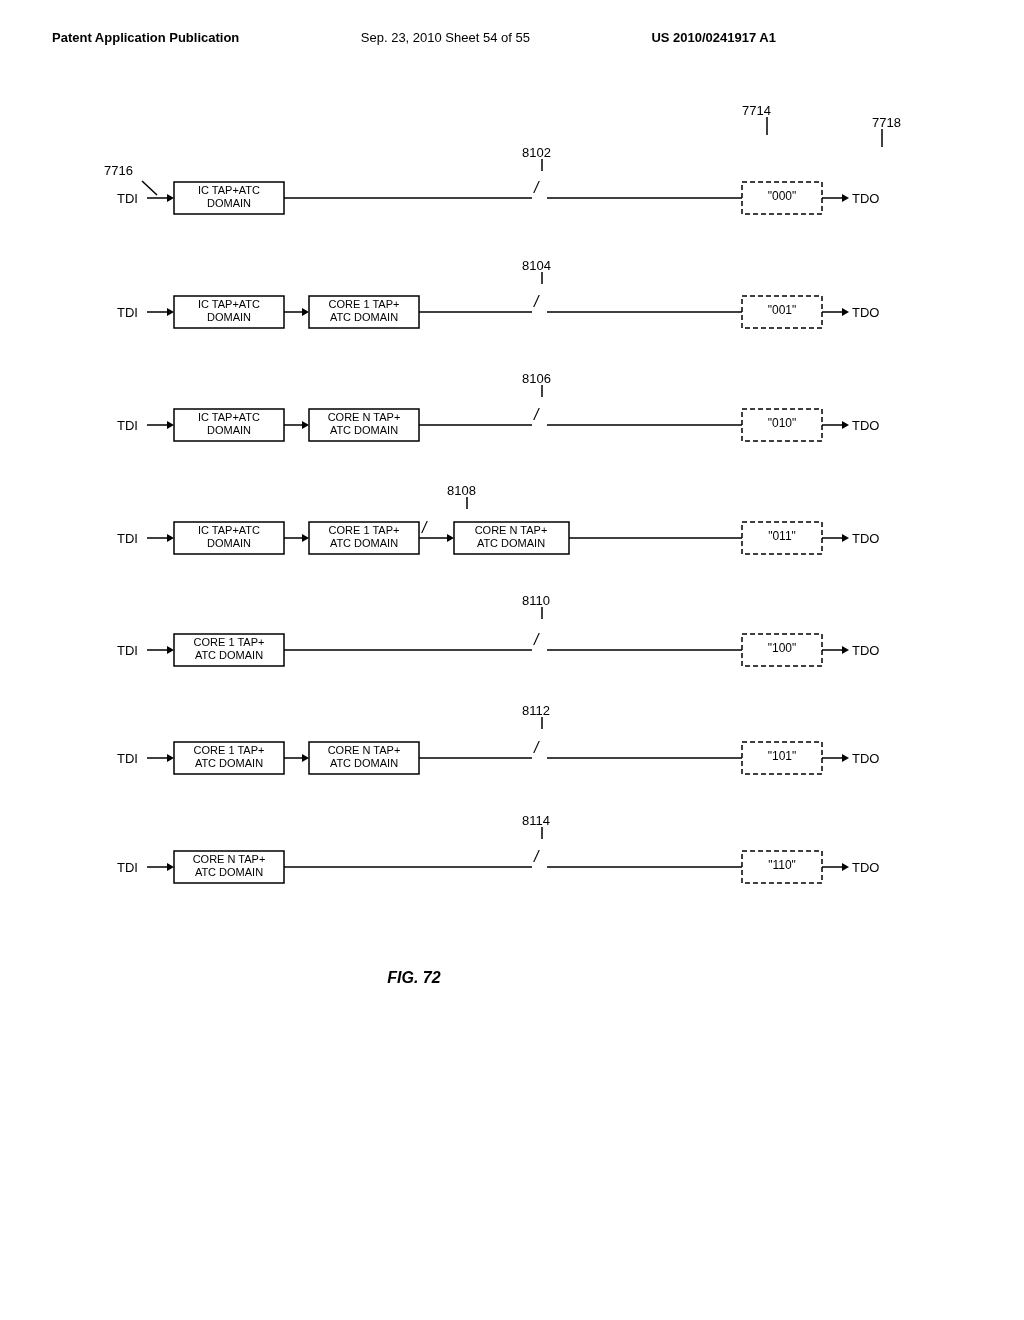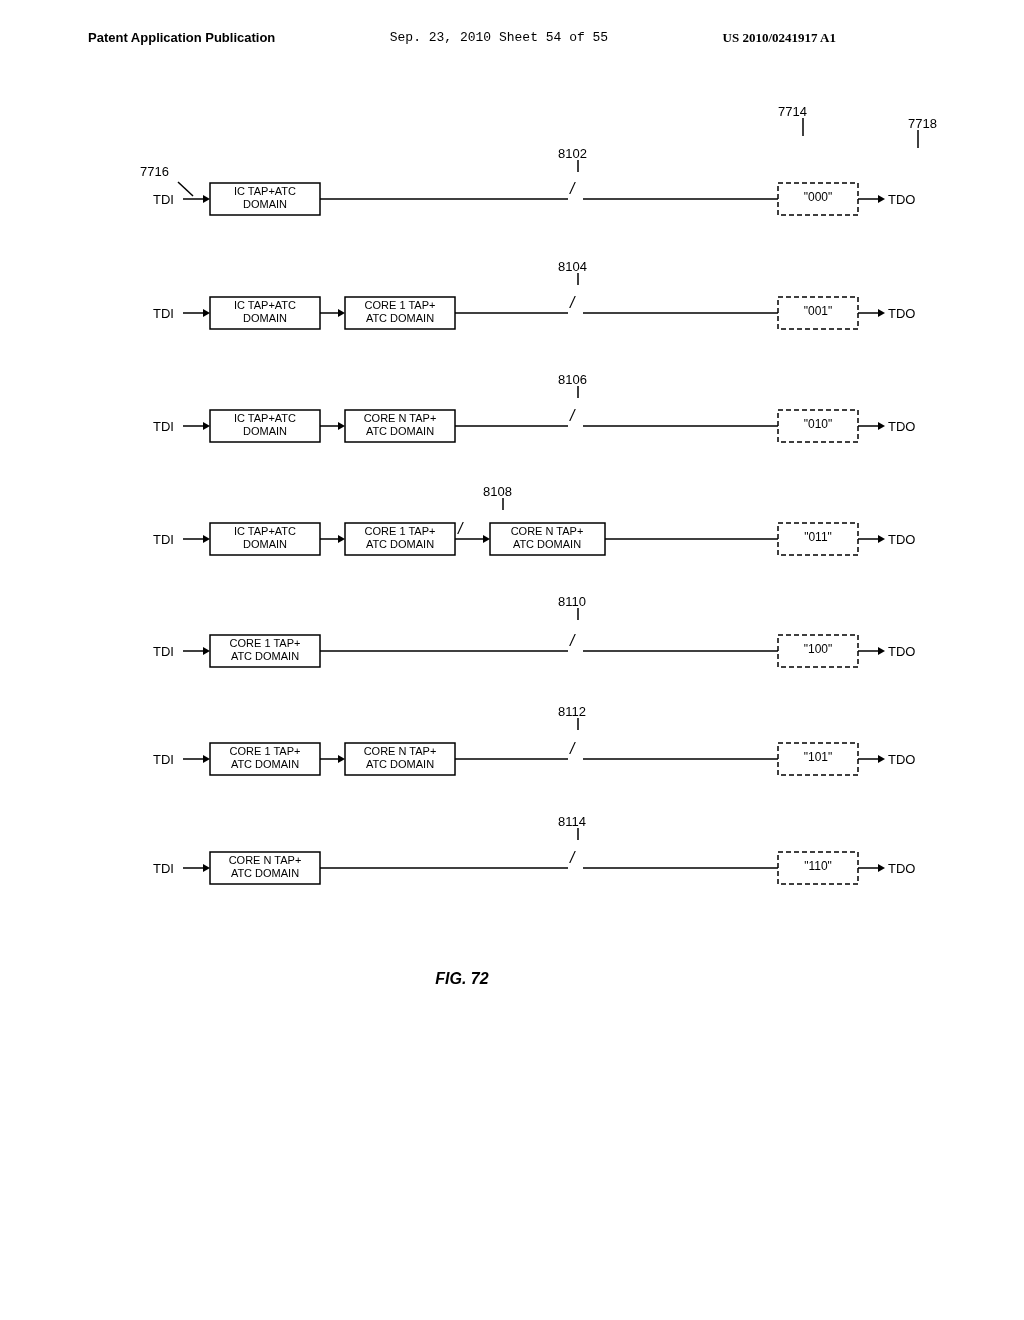--- a/index.html
+++ b/index.html
@@ -9,45 +9,42 @@
       width: 1024px;
       min-height: 1320px;
       position: relative;
       overflow-x: hidden;
     }
 
     .page {
       width: 828px;
       min-height: 1320px;
       background: #fff;
-      padding: 30px 40px;
+      padding: 30px 52px;
       position: relative;
-      margin-left: 48px;
     }
 
     .header {
       display: flex;
       justify-content: space-between;
       align-items: flex-start;
       margin-bottom: 20px;
       font-size: 13px;
     }
 
     .header-left {
       font-weight: bold;
     }
 
     .header-center {
       text-align: center;
-      font-family: Liberation Mono, monospace;
     }
 
     .header-right {
       font-weight: bold;
-      font-family: Liberation Serif, serif;
     }
 
     .figure-caption {
       text-align: center;
       font-style: italic;
       font-size: 16px;
       margin-top: 20px;
       font-weight: bold;
     }
 

